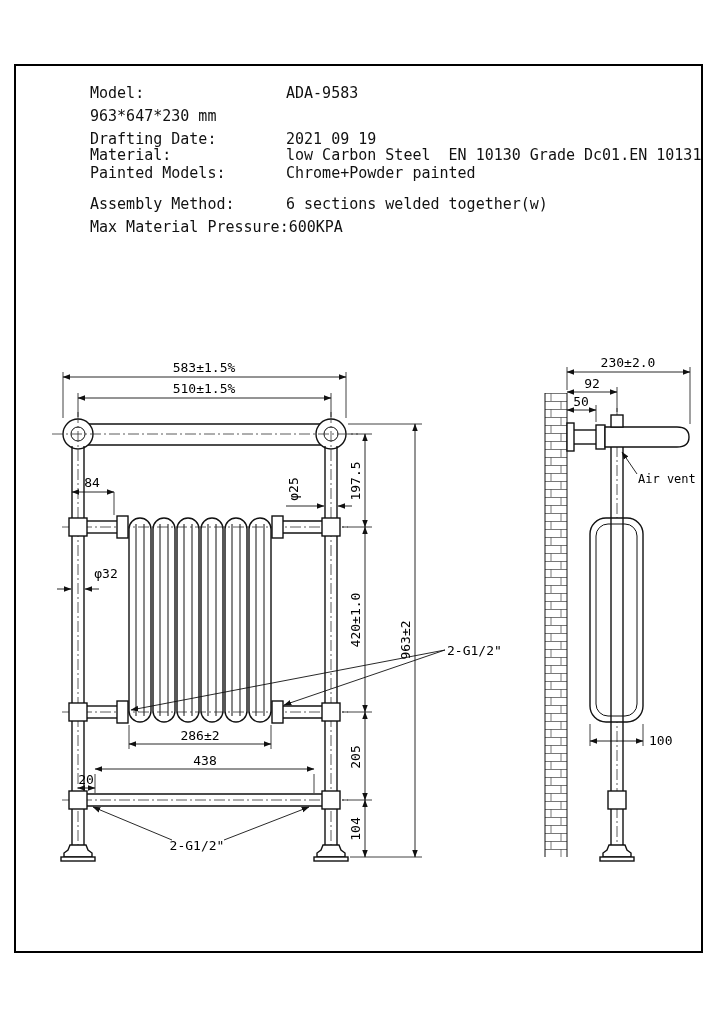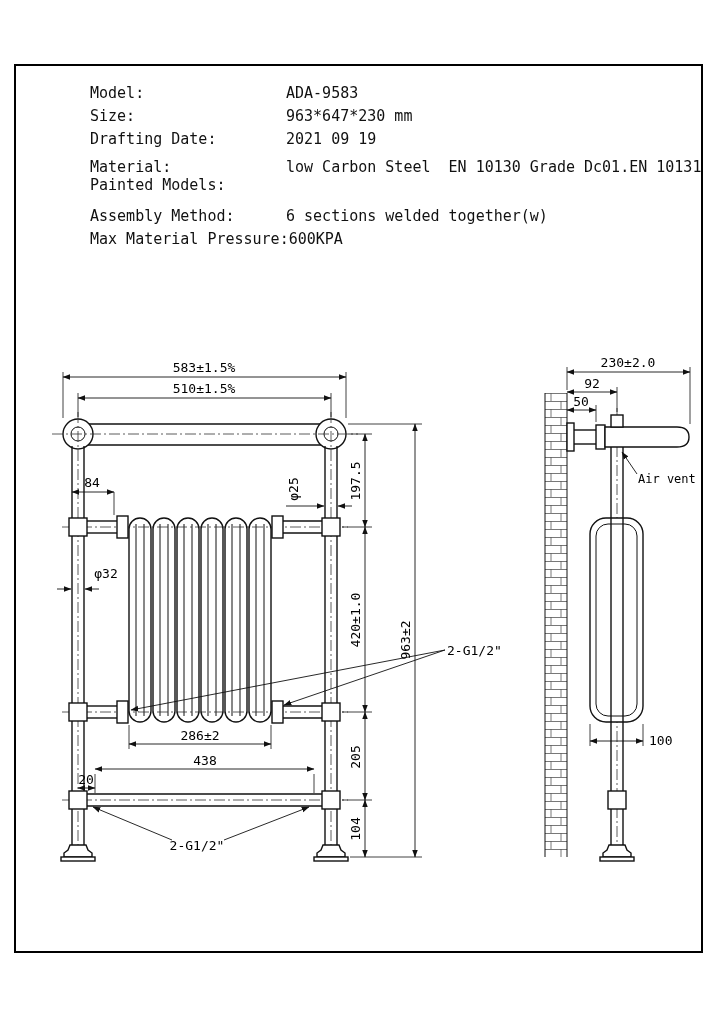--- a/index.html
+++ b/index.html
@@ -1,20 +1,20 @@
 <!DOCTYPE html>
 <html><head>
 <meta charset="utf-8">
 <style>
   html,body{margin:0;padding:0;background:#ffffff;}
   body{width:720px;height:1018px;position:relative;font-family:"DejaVu Sans Mono","Liberation Mono",monospace;}
   .sheet-border{position:absolute;left:14px;top:64px;width:689px;height:889px;border:2px solid #000;box-sizing:border-box;}
   .spec-table{position:absolute;left:62px;top:85px;width:620px;color:#111;font-size:15px;}
   .spec-row{display:flex;line-height:16px;margin-bottom:7px;padding-left:28px;}
-  .spec-row:nth-child(3){margin-bottom:12px;}
+  .spec-row:nth-child(3){margin-bottom:0;}
   .spec-row:nth-child(4){margin-bottom:2px;}
   .spec-row:nth-child(5){margin-bottom:15px;}
   .spec-row:nth-child(6){}
   .spec-label{min-width:196px;white-space:pre;}
   .spec-value{white-space:pre;}
   svg.drawing{position:absolute;left:0;top:0;}
   svg text{font-family:"DejaVu Sans Mono","Liberation Mono",monospace;font-size:13px;fill:#000;}
   svg text.small{font-size:12px;}
   .obj{stroke:#111;stroke-width:1.4;fill:none;}
   .obj-thin{stroke:#111;stroke-width:1;fill:none;}
@@ -27,33 +27,33 @@
 <body>
 
 <div class="sheet-border"></div>
 
 <div class="spec-table">
   <div class="spec-row">
     <span class="spec-label">Model:</span>
     <span class="spec-value">ADA-9583</span>
   </div>
   <div class="spec-row">
-    <span class="spec-label">Size:</span>
     <span class="spec-value">963*647*230 mm</span>
   </div>
   <div class="spec-row">
     <span class="spec-label">Drafting Date:</span>
     <span class="spec-value">2021 09 19</span>
   </div>
   <div class="spec-row">
     <span class="spec-label">Material:</span>
     <span class="spec-value">low Carbon Steel  EN 10130 Grade Dc01.EN 10131</span>
   </div>
   <div class="spec-row">
     <span class="spec-label">Painted Models:</span>
+    <span class="spec-value">Chrome+Powder painted</span>
   </div>
   <div class="spec-row">
     <span class="spec-label">Assembly Method:</span>
     <span class="spec-value">6 sections welded together(w)</span>
   </div>
   <div class="spec-row">
     <span class="spec-label">Max Material Pressure:</span>
     <span class="spec-value">600KPA</span>
   </div>
 </div>

